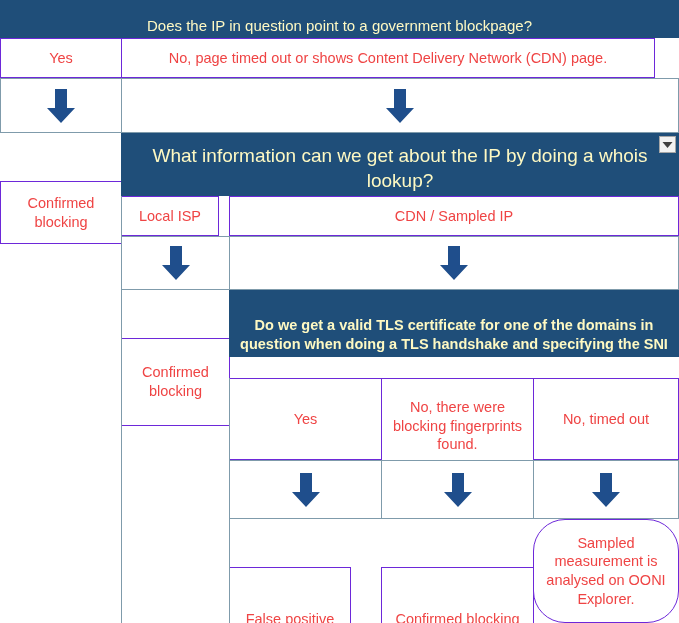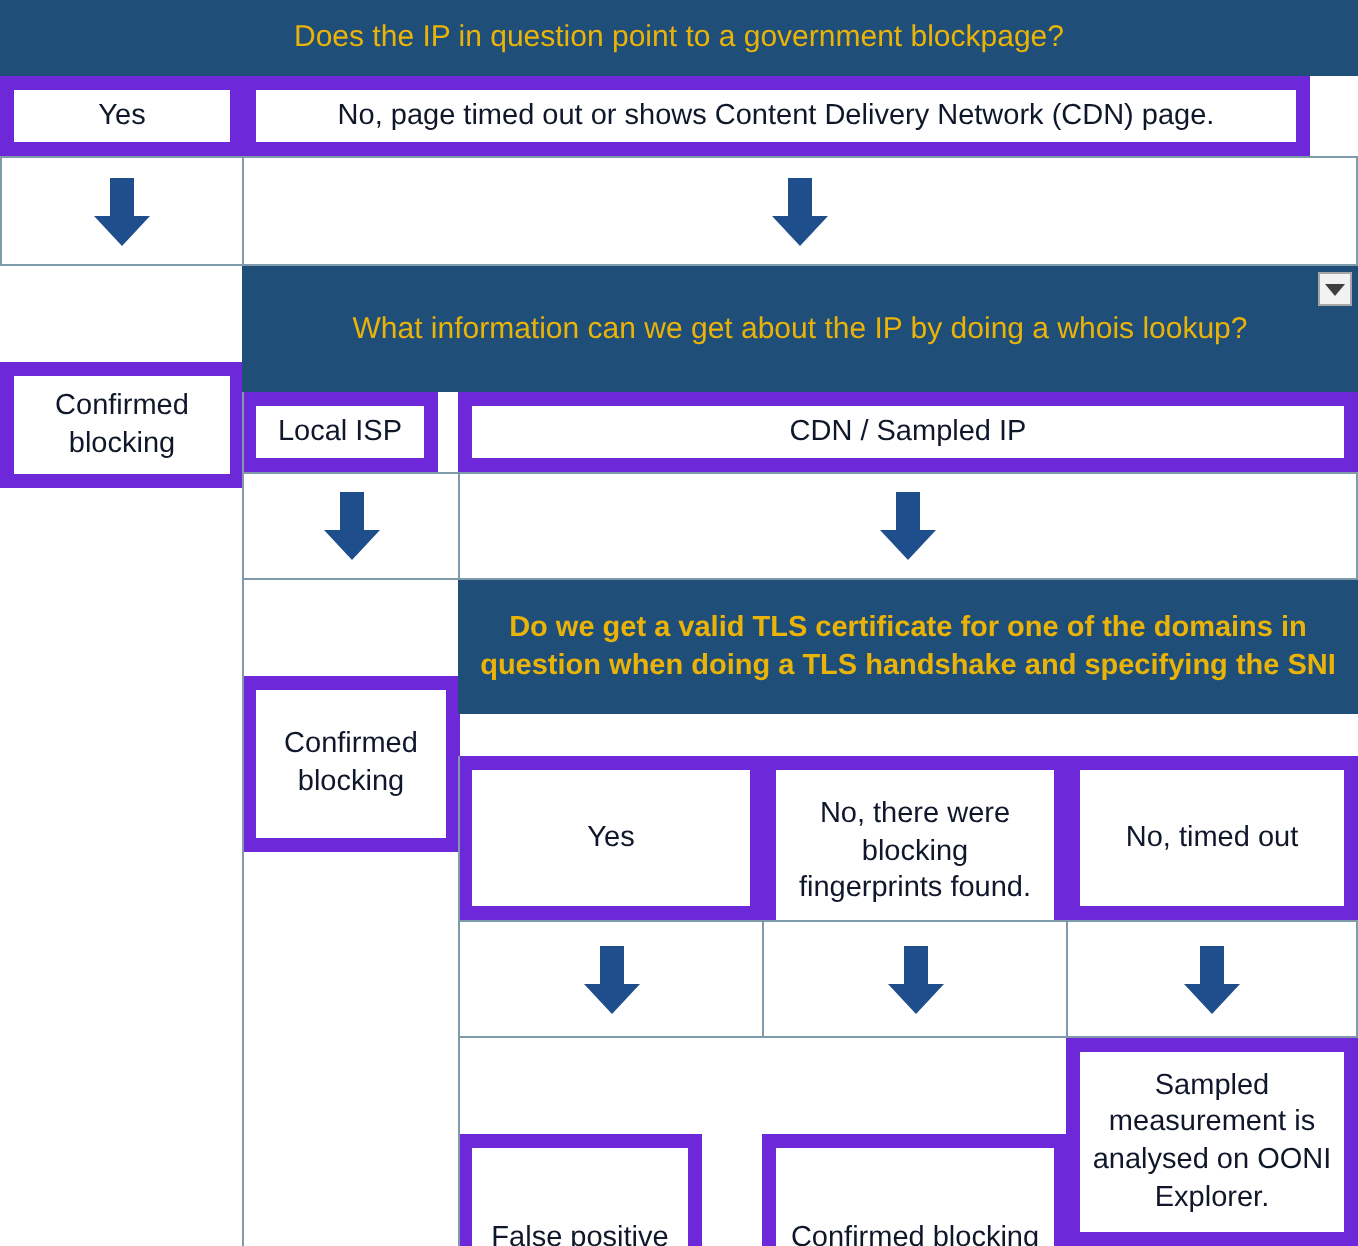--- a/index.html
+++ b/index.html
@@ -17,36 +17,37 @@
     overflow: hidden;
     background: #ffffff;
   }
   .cell {
     position: absolute;
     box-sizing: border-box;
     display: flex;
     align-items: center;
     justify-content: center;
     text-align: center;
-    color: #0f172a;
+    color: #ef4444;
     font-size: 14.5px;
     line-height: 1.28;
     padding: 2px 6px;
     background: #ffffff;
-    border: 7px solid #6d28d9;
+    border: 1px solid #6d28d9;
   }
   .cell.blue {
     background: #1f4e79;
-    color: #eab308;
+    color: #fef9c3;
     border: 1px solid #1f4e79;
+    align-items: flex-end;
   }
   .cell.blue.hdr { font-size: 15px; }
   .cell.bold { font-weight: normal; margin-top: 48px; }
   .cell.q {
-    font-size: 15px;
+    font-size: 19px;
     font-weight: normal;
   }
   .cell.q.tls { font-weight: bold; font-size: 14.5px; line-height: 1.3; }
   .cell-text { display: block; width: 100%; }
   
   .rule-v {
     position: absolute;
     width: 1px;
     background: #7f9bab;
   }
@@ -167,20 +168,20 @@
       <polygon points="11,2 23,2 23,21 31,21 17,36 3,21 11,21" fill="#1f4e8c"></polygon>
     </svg>
   </div>
 
   <div class="cell bold" style="left:229px; top:519px; width:122px; height:104px;">
     <span class="cell-text">False positive</span>
   </div>
   <div class="cell bold" style="left:381px; top:519px; width:153px; height:104px;">
     <span class="cell-text">Confirmed blocking</span>
   </div>
-  <div class="cell" style="left:533px; top:519px; width:146px; height:104px;">
+  <div class="cell" style="left:533px; top:519px; width:146px; height:104px;border-radius:32px;">
     <span class="cell-text">Sampled measurement is analysed on OONI Explorer.</span>
   </div>
 
   <div class="rule-v" style="left:121px; top:196px; height:427px;"></div>
   <div class="rule-v" style="left:229px; top:378px; height:245px;"></div>
 
 </div>
 
 </body></html>

